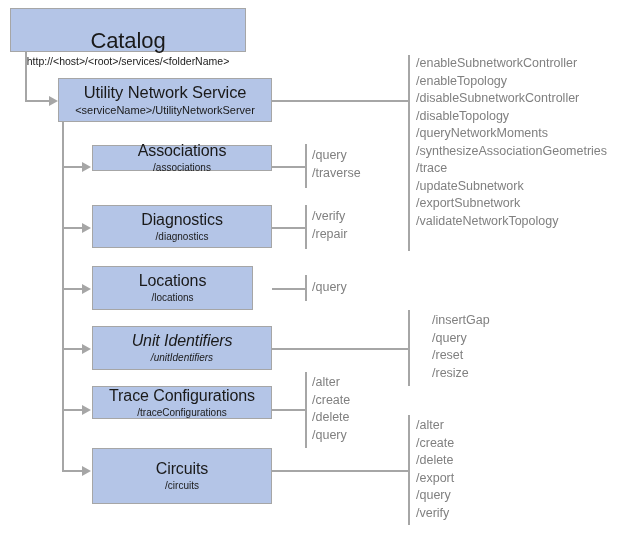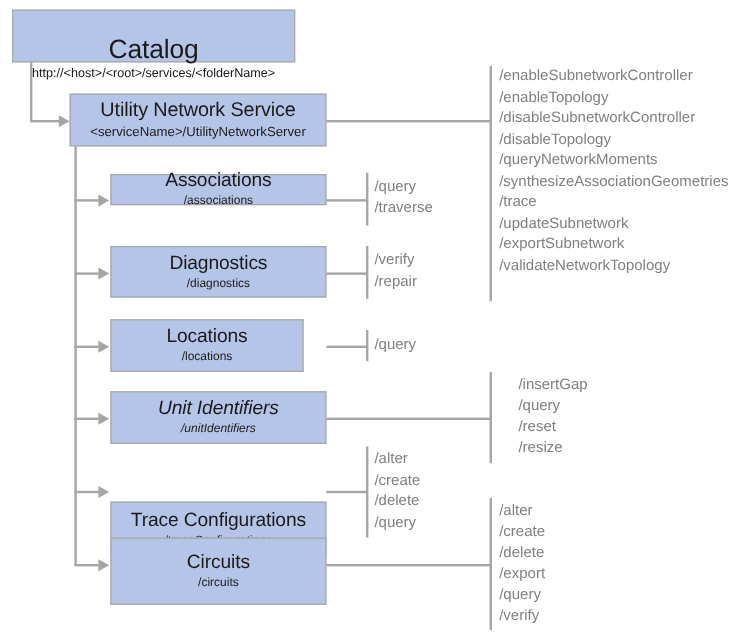--- a/index.html
+++ b/index.html
@@ -107,21 +107,21 @@
   <div class="node" style="left:92px; top:266px; width:161px; height:44px;">
     <span class="title">Locations</span>
     <span class="path">/locations</span>
   </div>
 
   <div class="node" style="left:92px; top:326px; width:180px; height:44px;font-style:italic;">
     <span class="title">Unit Identifiers</span>
     <span class="path">/unitIdentifiers</span>
   </div>
 
-  <div class="node" style="left:92px; top:386px; width:180px; height:45px;margin-top:32px;">
+  <div class="node" style="left:92px; top:386px; width:180px; height:33px;">
     <span class="title">Trace Configurations</span>
     <span class="path">/traceConfigurations</span>
   </div>
 
   <div class="node" style="left:92px; top:448px; width:180px; height:56px;">
     <span class="title">Circuits</span>
     <span class="path">/circuits</span>
   </div>
 
   <div class="vline" style="left:25px; top:52px; height:49px;"></div>

